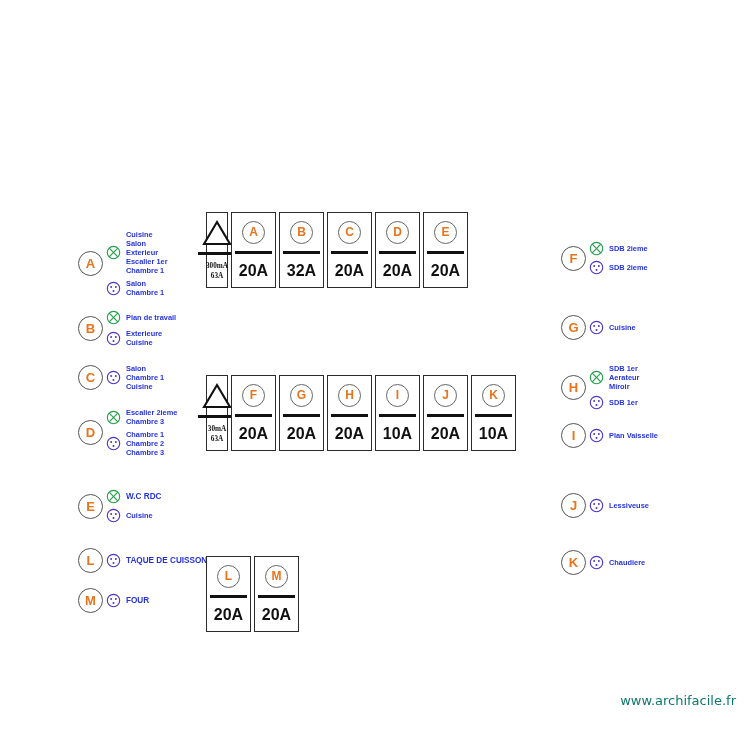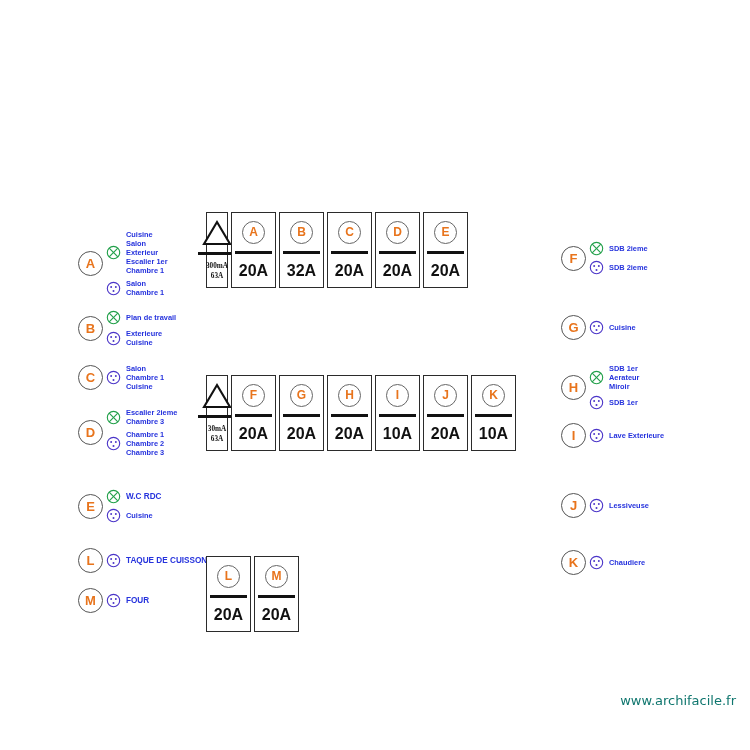--- a/index.html
+++ b/index.html
@@ -415,21 +415,21 @@
         <div class="legend-rows">
           <div class="legend-row">
             <span class="sym">
               <svg width="15" height="15" viewBox="0 0 16 16">
                 <circle cx="8" cy="8" r="6.6" fill="#ffffff" stroke="#4b35c8" stroke-width="1.2"></circle>
                 <circle cx="5.5" cy="6.3" r="1.05" fill="#4b35c8"></circle>
                 <circle cx="10.5" cy="6.3" r="1.05" fill="#4b35c8"></circle>
                 <circle cx="8" cy="10.6" r="1.05" fill="#4b35c8"></circle>
               </svg>
             </span>
-            <div class="legend-txt">Lave Exterieure</div>
+            <div class="legend-txt">Plan Vaisselle</div>
           </div>
         </div>
       </div>
       <div class="legend-group" style="left: 561px; top: 493px;">
         <div class="badge">J</div>
         <div class="legend-rows">
           <div class="legend-row">
             <span class="sym">
               <svg width="15" height="15" viewBox="0 0 16 16">
                 <circle cx="8" cy="8" r="6.6" fill="#ffffff" stroke="#4b35c8" stroke-width="1.2"></circle>

